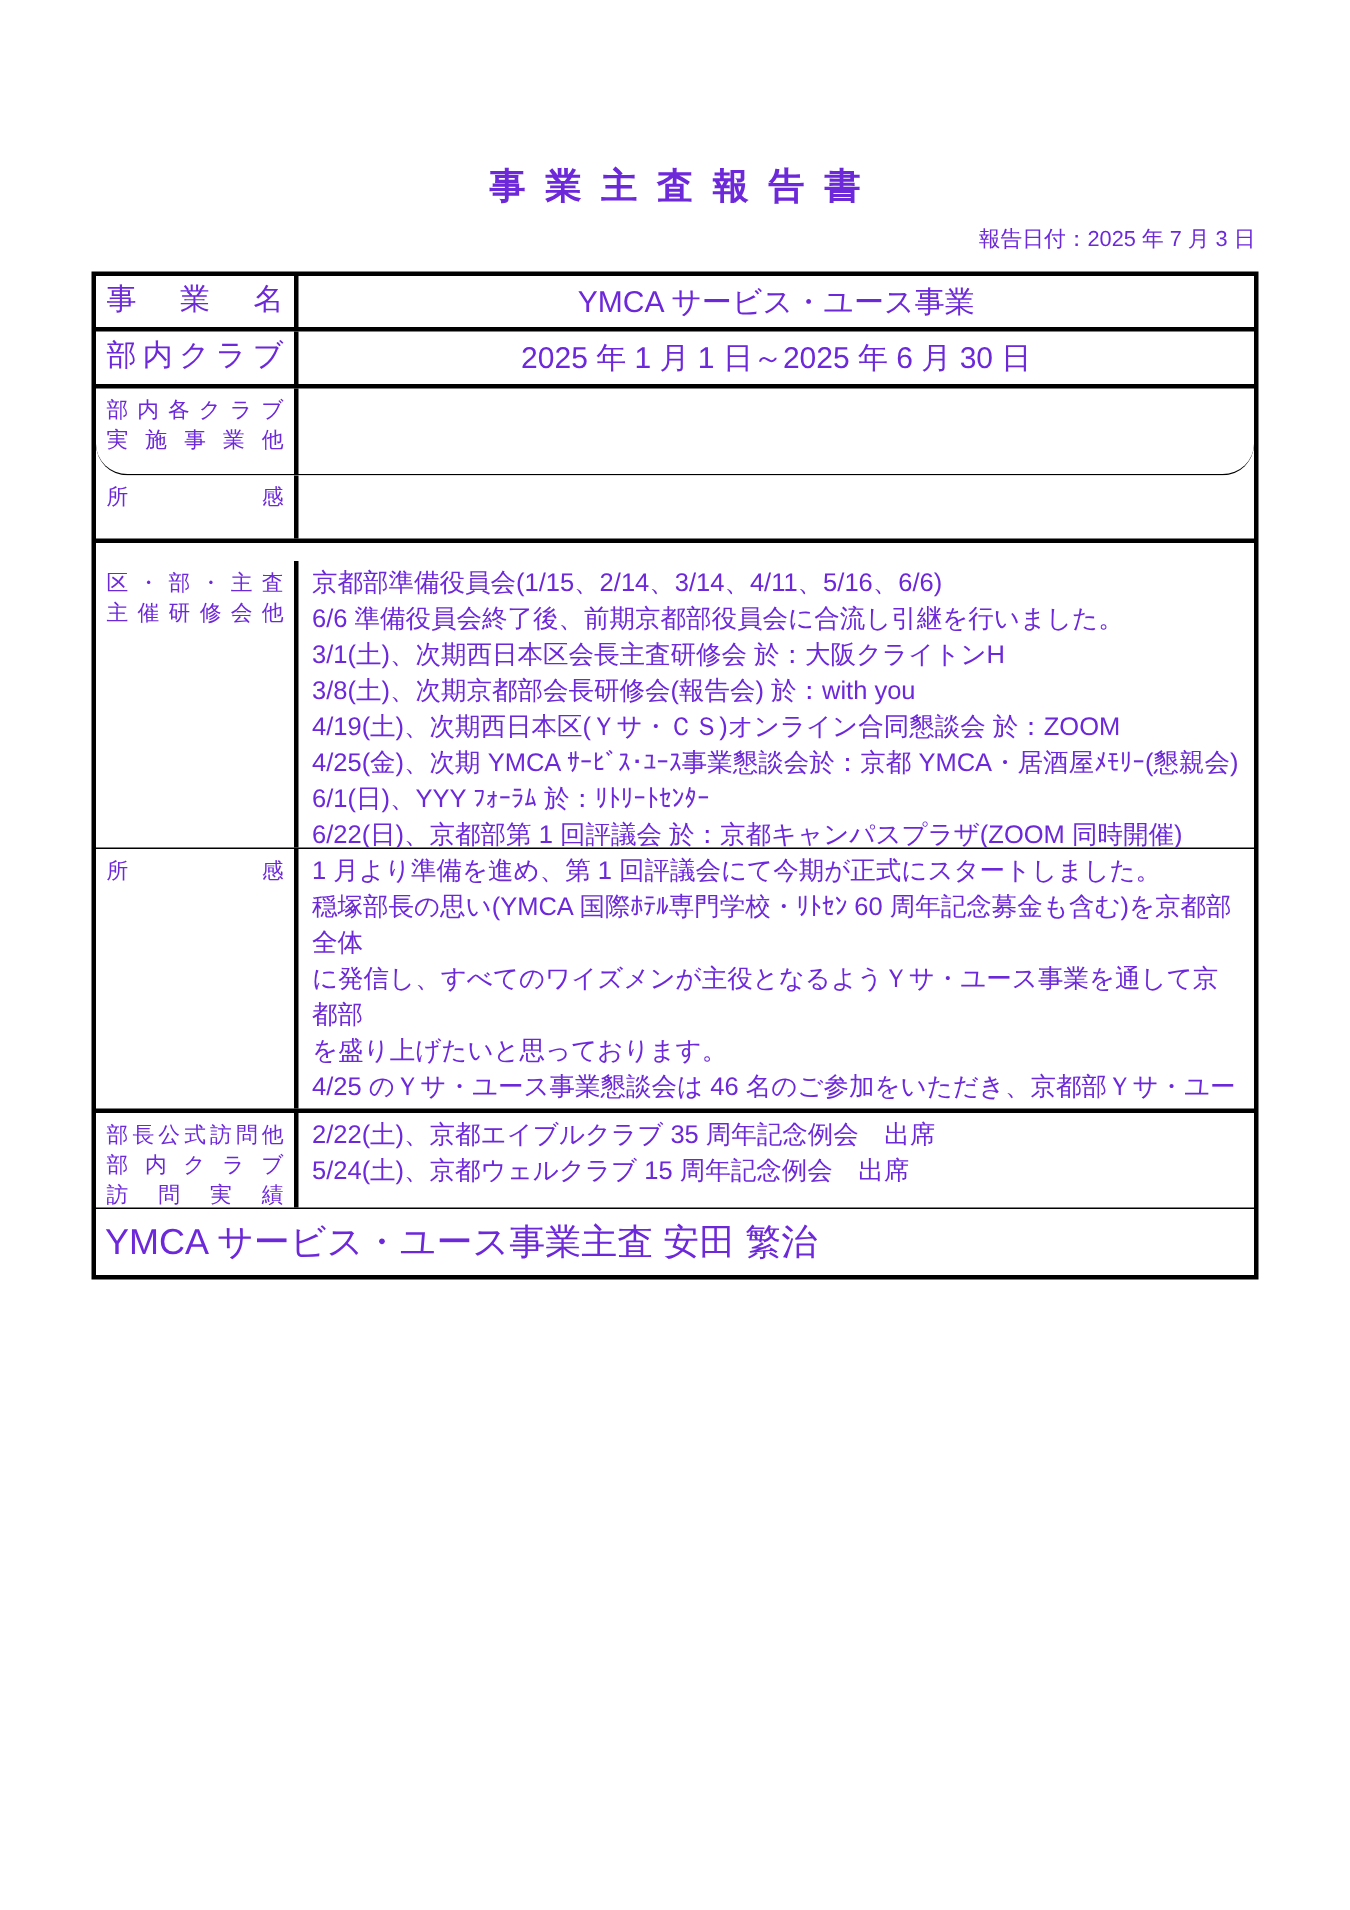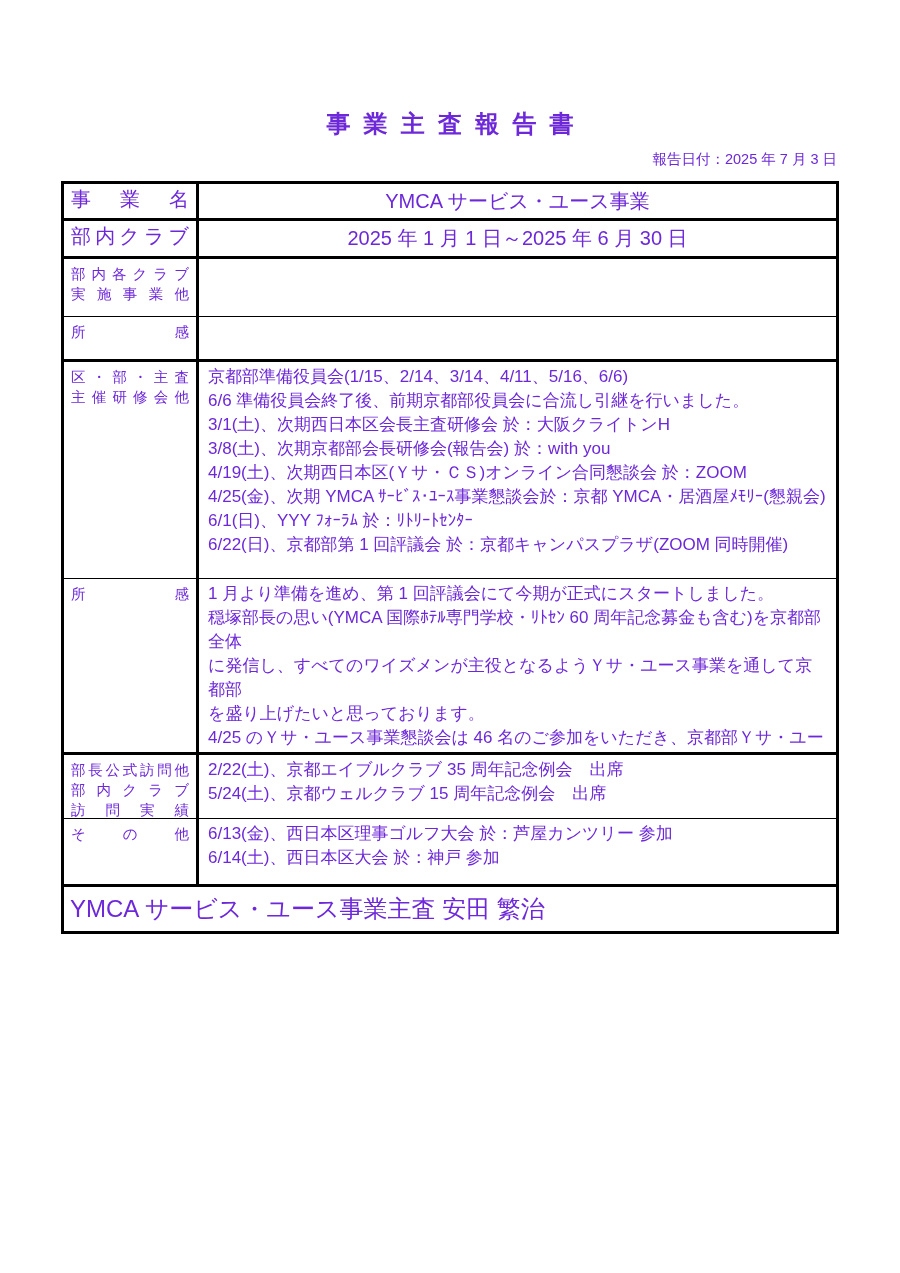--- a/index.html
+++ b/index.html
@@ -33,23 +33,23 @@
     width: 778px;
     margin: 0 auto;
     border: 3px solid #000;
   }
   .row { display: flex; border-bottom: 3px solid #000; }
   .row.thin { border-bottom-width: 1px; }
   .row.last { border-bottom: none; }
 
   .h0 { height: 37px; }
   .h1 { height: 38px; }
-  .h2 { height: 58px; }
+  .h2 { height: 58px; border-radius: 21px; }
   .h3 { height: 45px; }
-  .h4 { height: 217px; }
+  .h4 { height: 192px; margin-top: 12px; }
   .h5 { height: 176px; }
   .h6 { height: 64px; }
   .h7 { height: 68px; }
   .h8 { height: 44px; }
 
   .cell.label {
     flex: 0 0 135px;
     width: 135px;
     border-right: 3px solid #000;
     padding: 2px 7px;
@@ -160,26 +160,19 @@
     <div class="row h6 thin">
       <div class="cell label small">
         <div class="jline">部長公式訪問他</div>
         <div class="jline">部内クラブ</div>
         <div class="jline">訪問実績</div>
       </div>
       <div class="cell content body">2/22(土)、京都エイブルクラブ 35 周年記念例会　出席
 5/24(土)、京都ウェルクラブ 15 周年記念例会　出席</div>
     </div>
 
-    <div class="row h7">
-      <div class="cell label small">
-        <div class="jline">その他</div>
-      </div>
-      <div class="cell content body">6/13(金)、西日本区理事ゴルフ大会 於：芦屋カンツリー 参加
-6/14(土)、西日本区大会 於：神戸 参加</div>
-    </div>
 
     <div class="row h8 last">
       <div class="cell content large-left">YMCA サービス・ユース事業主査 安田 繁治</div>
     </div>
 
   </div>
 </div>
 
 </body></html>

